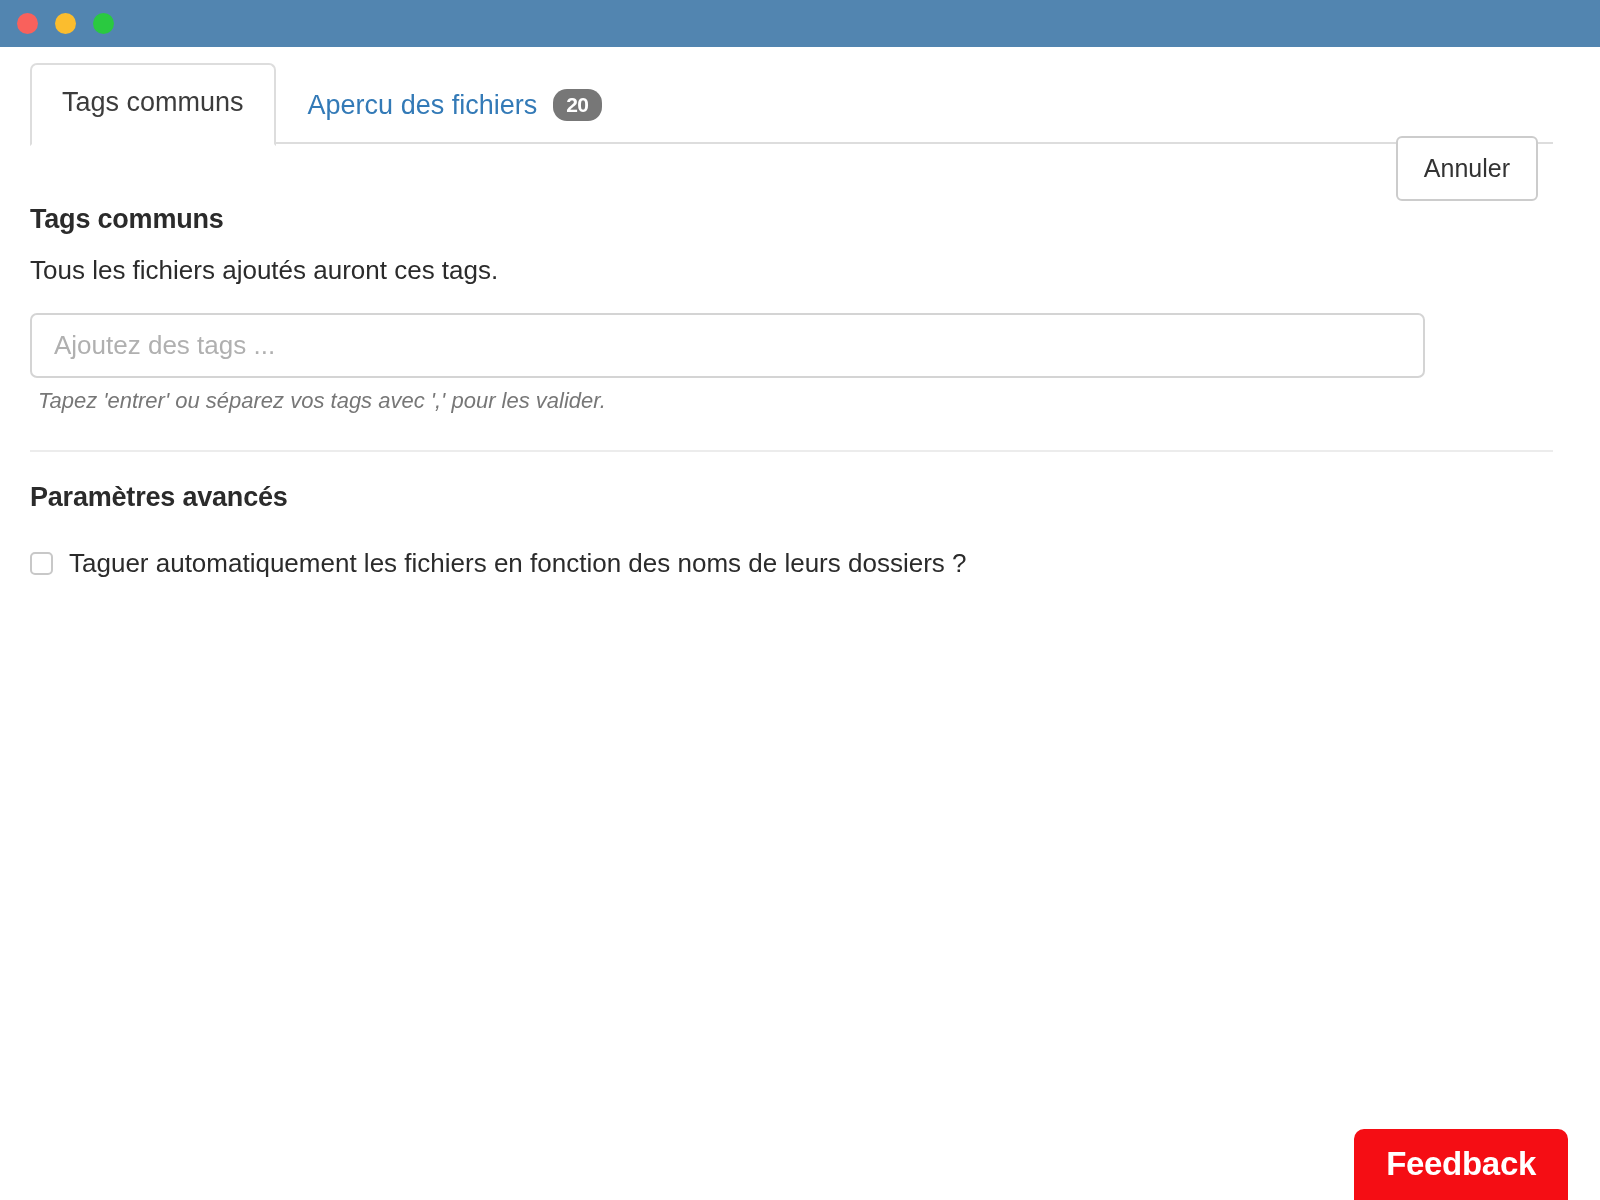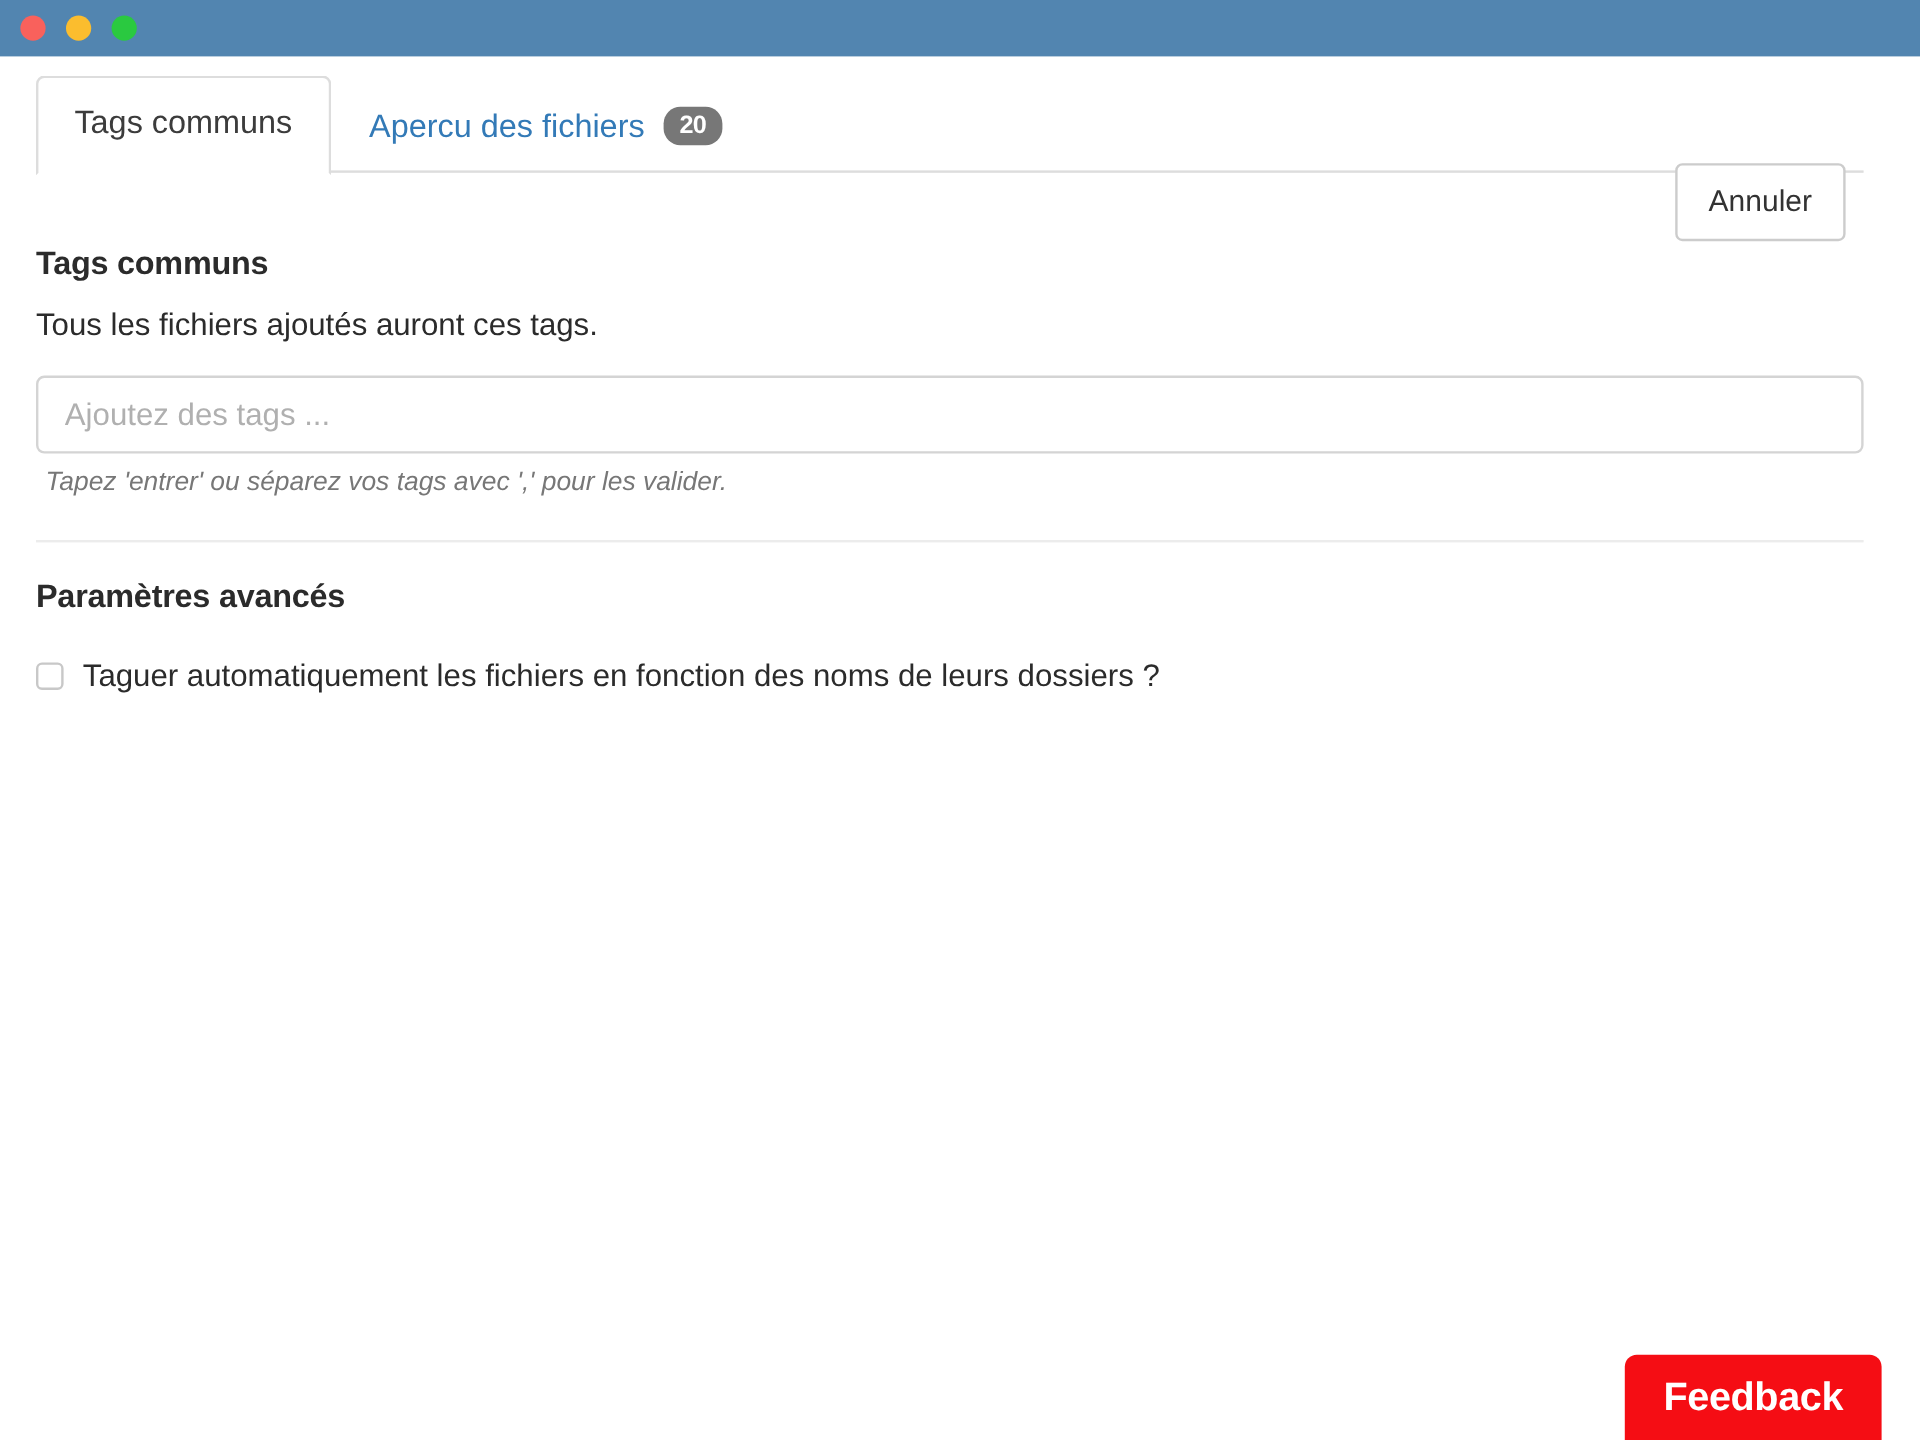--- a/index.html
+++ b/index.html
@@ -137,21 +137,21 @@
     left: 30px;
     top: 112px;
     font-size: 26px;
     color: #2b2b2b;
   }
 
   .tag-input {
     position: absolute;
     left: 30px;
     top: 170px;
-    width: 1523px;
+    width: 1395px;
     height: 65px;
     border: 2px solid #d4d4d4;
     border-radius: 7px;
     font-family: "Liberation Sans", sans-serif;
     font-size: 26px;
     color: #a16207;
     padding: 0 22px;
     background: #ffffff;
     outline: none;
   }

